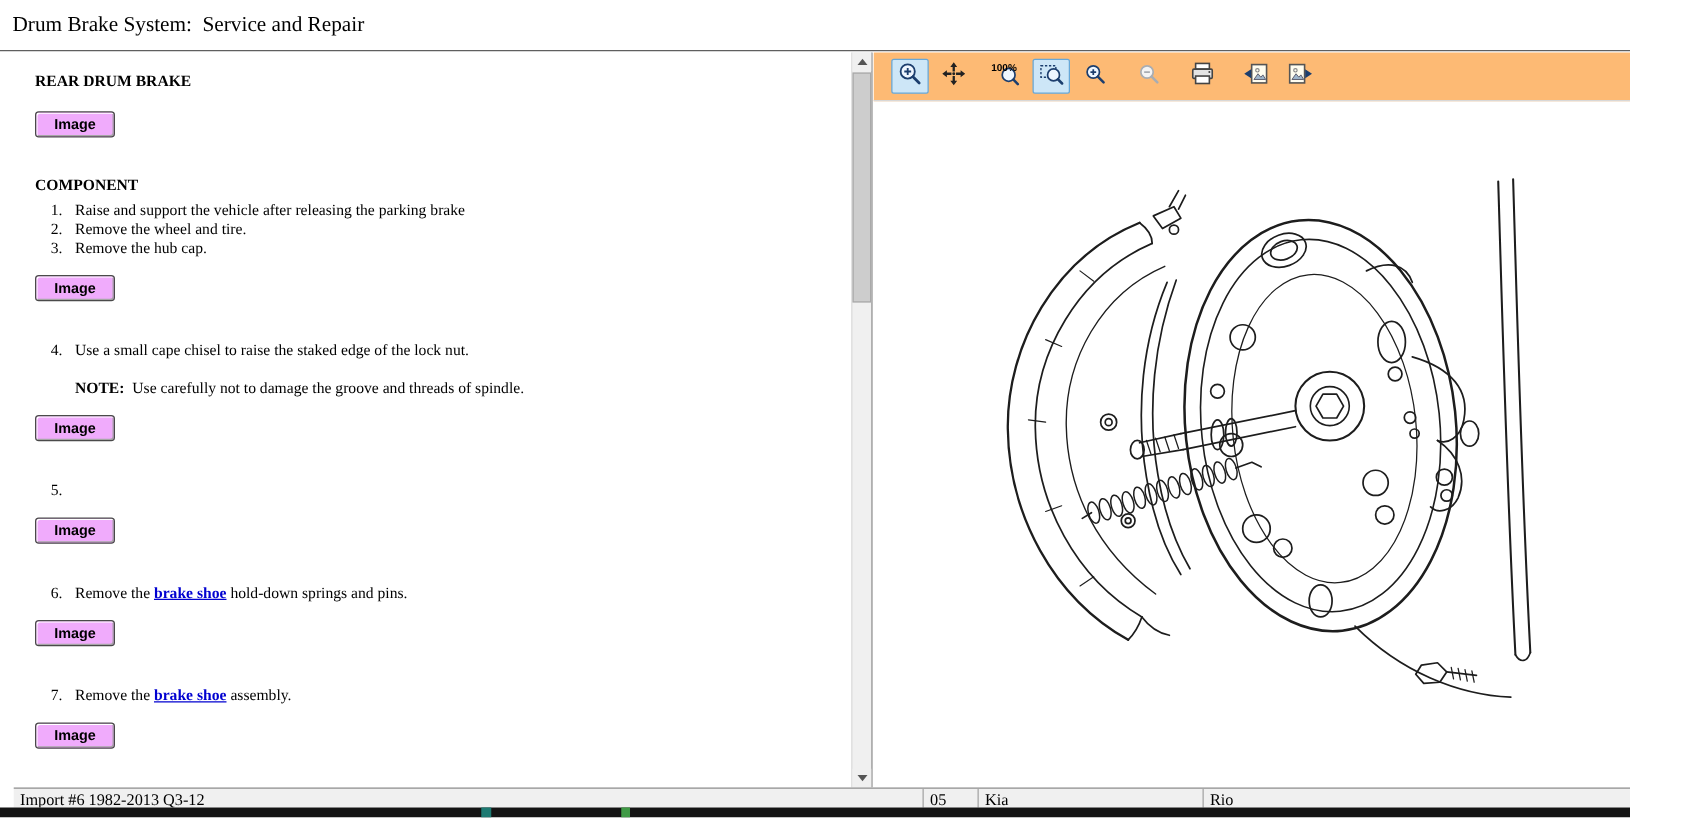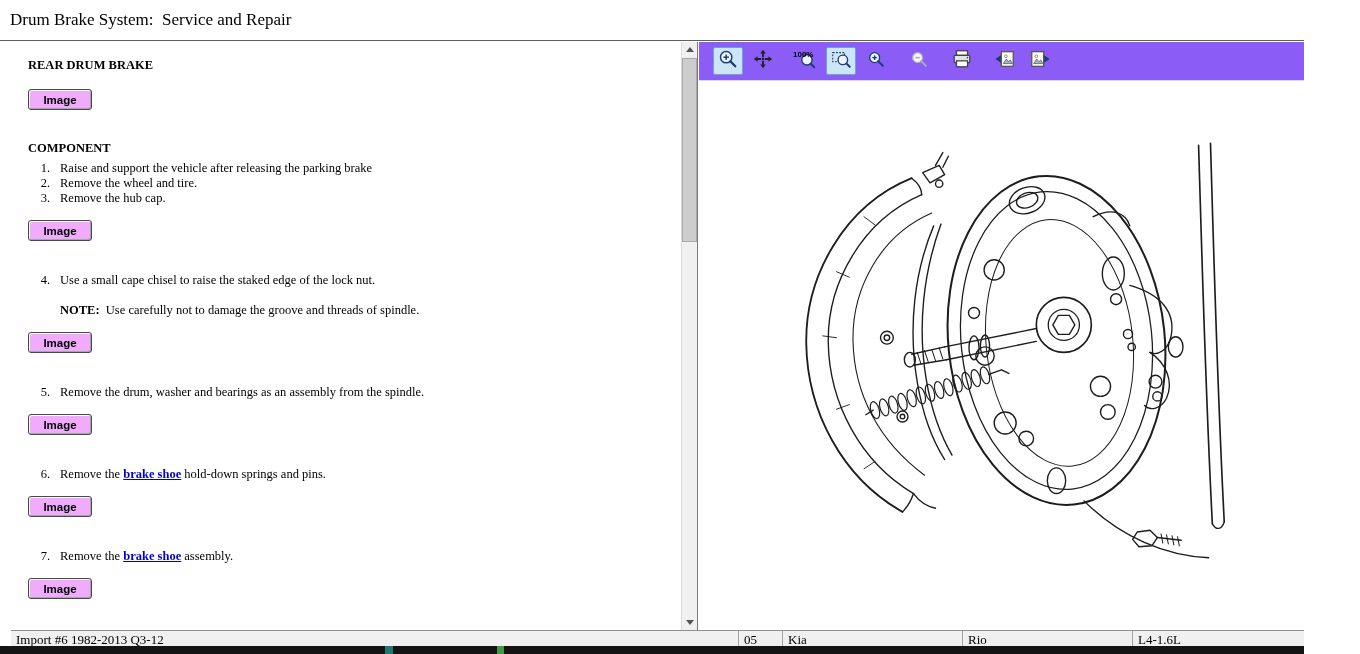--- a/index.html
+++ b/index.html
@@ -38,21 +38,21 @@
   
   .scrollbar { position:absolute; top:0; right:0; width:16px; bottom:0; background:#f0f0f0; border-left:1px solid #dcdcdc; }
   .sb-btn { position:absolute; left:0; width:15px; height:15px; background:#f0f0f0; display:flex; align-items:center; justify-content:center; cursor:pointer; }
   .sb-up { top:0; } .sb-down { bottom:0; }
   .tri-up { width:0; height:0; border-left:4px solid transparent; border-right:4px solid transparent; border-bottom:5px solid #555; }
   .tri-down { width:0; height:0; border-left:4px solid transparent; border-right:4px solid transparent; border-top:5px solid #555; }
   .sb-thumb { position:absolute; left:0; top:16px; width:15px; height:184px; background:#cdcdcd; border:1px solid #a9a9a9; cursor:pointer; }
 
   
   .right-panel { position:absolute; top:42px; left:699px; right:0; bottom:24px; background:#fff; }
-  .toolbar { position:absolute; top:0; left:0; right:0; height:39px; background:#8b5cf6;
+  .toolbar { position:absolute; top:0; left:0; right:0; height:39px; background:#fdba74;
     border-bottom:1px solid #d8d8d8; display:flex; align-items:center; gap:5px; padding-left:14px; }
   .tb-btn { position:relative; width:30px; height:28px; display:flex; align-items:center; justify-content:center;
     background:transparent; border:1px solid transparent; border-radius:2px; cursor:pointer; }
   .tb-btn svg { width:22px; height:22px; }
   .tb-btn.active { background:#cde6f7; border:1px solid #66a7d8; }
   .tb-btn.spaced { margin-left:8px; }
   .label-100 { position:absolute; top:2px; left:1px; font-family:"Liberation Sans",sans-serif;
     font-size:8px; font-weight:bold; color:#000; pointer-events:none; }
   .canvas { position:absolute; top:40px; left:0; right:0; bottom:0; background:#fff;
     display:flex; align-items:center; justify-content:center; }
@@ -109,21 +109,20 @@
         <span class="num">4.</span>
         <span>Use a small cape chisel to raise the staked edge of the lock nut.</span>
       </div>
 
       <div class="note-line"><b>NOTE:</b><span style="white-space:pre-wrap;">  Use carefully not to damage the groove and threads of spindle.</span></div>
 
       <button class="img-btn">Image</button>
 
       <div class="step gap">
         <span class="num">5.</span>
-        <span>Remove the drum, washer and bearings as an assembly from the spindle.</span>
       </div>
 
       <button class="img-btn">Image</button>
 
       <div class="step gap">
         <span class="num">6.</span>
         <span><span>Remove the </span><a class="doc-link">brake shoe</a><span> hold-down springs and pins.</span></span>
       </div>
 
       <button class="img-btn">Image</button>
@@ -334,21 +333,20 @@
         <path d="M504 466 l2 10 M510 467 l2 10 M516 468 l2 10 M522 469 l2 10" stroke-width="1.1"></path>
       </svg>
     </div>
   </div>
 
   <div class="status-bar">
     <div class="sb-cell c1">Import #6 1982-2013 Q3-12</div>
     <div class="sb-cell c2">05</div>
     <div class="sb-cell c3">Kia</div>
     <div class="sb-cell c4">Rio</div>
-    <div class="sb-cell c5">L4-1.6L</div>
   </div>
 
   <div class="taskbar">
     <div class="tb-seg seg-teal"></div>
     <div class="tb-seg seg-green"></div>
   </div>
 
 </div>
 
 </body></html>

